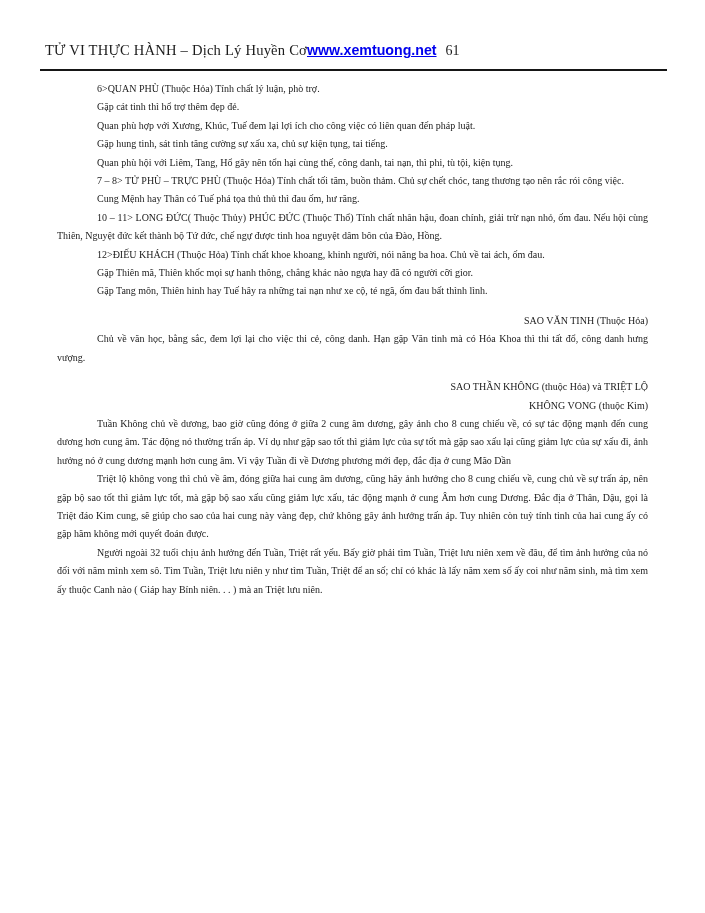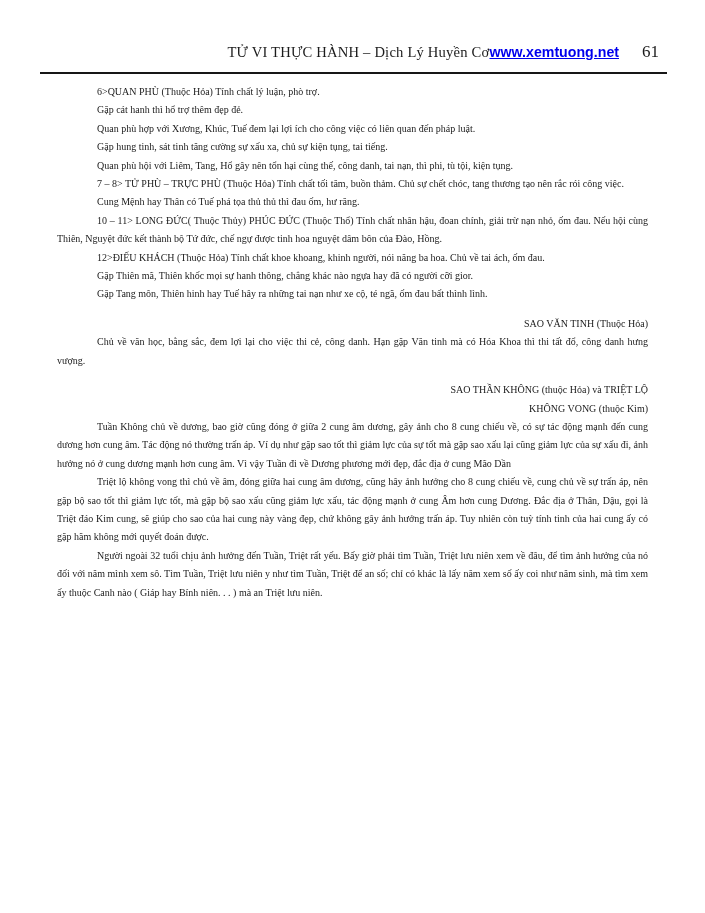--- a/index.html
+++ b/index.html
@@ -8,37 +8,37 @@
     height: 913px;
     background: #ffffff;
     font-family: "Liberation Serif", "DejaVu Serif", serif;
     color: #1b1b1b;
     overflow: hidden;
   }
   .page { width: 705px; height: 913px; position: relative; }
 
   .page-header {
     display: flex;
-    justify-content: flex-end;
+    justify-content: flex-start;
     align-items: baseline;
     margin: 42px 46px 0 45px;
     font-size: 14.6px;
     white-space: nowrap;
   }
   .header-title { letter-spacing: 0.2px; }
-  .header-right { display: flex; align-items: baseline; gap: 23px; }
+  .header-right { display: flex; align-items: baseline; gap: 9px; }
   .header-link {
     font-family: "Liberation Sans", "DejaVu Sans", sans-serif;
     font-weight: 700;
     color: #0000ee;
     text-decoration: underline;
     font-size: 14.2px;
     cursor: pointer;
   }
-  .page-number { font-size: 17px; color: #1b1b1b; }
+  .page-number { font-size: 14px; color: #1b1b1b; }
 
   .header-rule {
     border: none;
     border-top: 2px solid #161616;
     margin: 10px 38px 0 40px;
   }
 
   .doc-body {
     margin: 9px 57px 0 57px;
     font-size: 10px;
@@ -66,21 +66,21 @@
     <span class="header-right">
       <a class="header-link">www.xemtuong.net</a>
       <span class="page-number">61</span>
     </span>
   </div>
 
   <hr class="header-rule">
 
   <div class="doc-body">
       <p class="paragraph">6&gt;QUAN PHÙ (Thuộc Hỏa) Tính chất lý luận, phò trợ.</p>
-      <p class="paragraph">Gặp cát hanh thì hổ trợ thêm đẹp đẻ.</p>
+      <p class="paragraph">Gặp cát tinh thì hổ trợ thêm đẹp đẻ.</p>
       <p class="paragraph">Quan phù hợp với Xương, Khúc, Tuế đem lại lợi ích cho công việc có liên quan đến pháp luật.</p>
       <p class="paragraph">Gặp hung tinh, sát tinh tăng cường sự xấu xa, chủ sự kiện tụng, tai tiếng.</p>
       <p class="paragraph">Quan phù hội với Liêm, Tang, Hổ gây nên tổn hại cùng thế, công danh, tai nạn, thì phi, tù tội, kiện tụng.</p>
       <p class="paragraph">7 – 8&gt; TỬ PHÙ – TRỰC PHÙ (Thuộc Hỏa) Tính chất tối tăm, buồn thảm. Chủ sự chết chóc, tang thương tạo nên rắc rói công việc.</p>
       <p class="paragraph">Cung Mệnh hay Thân có Tuế phá tọa thủ thủ thì đau ốm, hư răng.</p>
       <p class="paragraph">10 – 11&gt; LONG ĐỨC( Thuộc Thủy) PHÚC ĐỨC (Thuộc Thổ) Tính chất nhân hậu, đoan chính, giải trừ nạn nhỏ, ốm đau. Nếu hội cùng Thiên, Nguyệt đức kết thành bộ Tứ đức, chế ngự được tinh hoa nguyệt dâm bôn của Đào, Hồng.</p>
       <p class="paragraph">12&gt;ĐIẾU KHÁCH (Thuộc Hỏa) Tính chất khoe khoang, khinh người, nói năng ba hoa. Chủ về tai ách, ốm đau.</p>
       <p class="paragraph">Gặp Thiên mã, Thiên khốc mọi sự hanh thông, chẳng khác nào ngựa hay đã có người cỡi gior.</p>
       <p class="paragraph">Gặp Tang môn, Thiên hinh hay Tuế hây ra những tai nạn như xe cộ, té ngã, ốm đau bất thình lình.</p>
       <div class="heading">SAO VĂN TINH (Thuộc Hỏa)</div>

